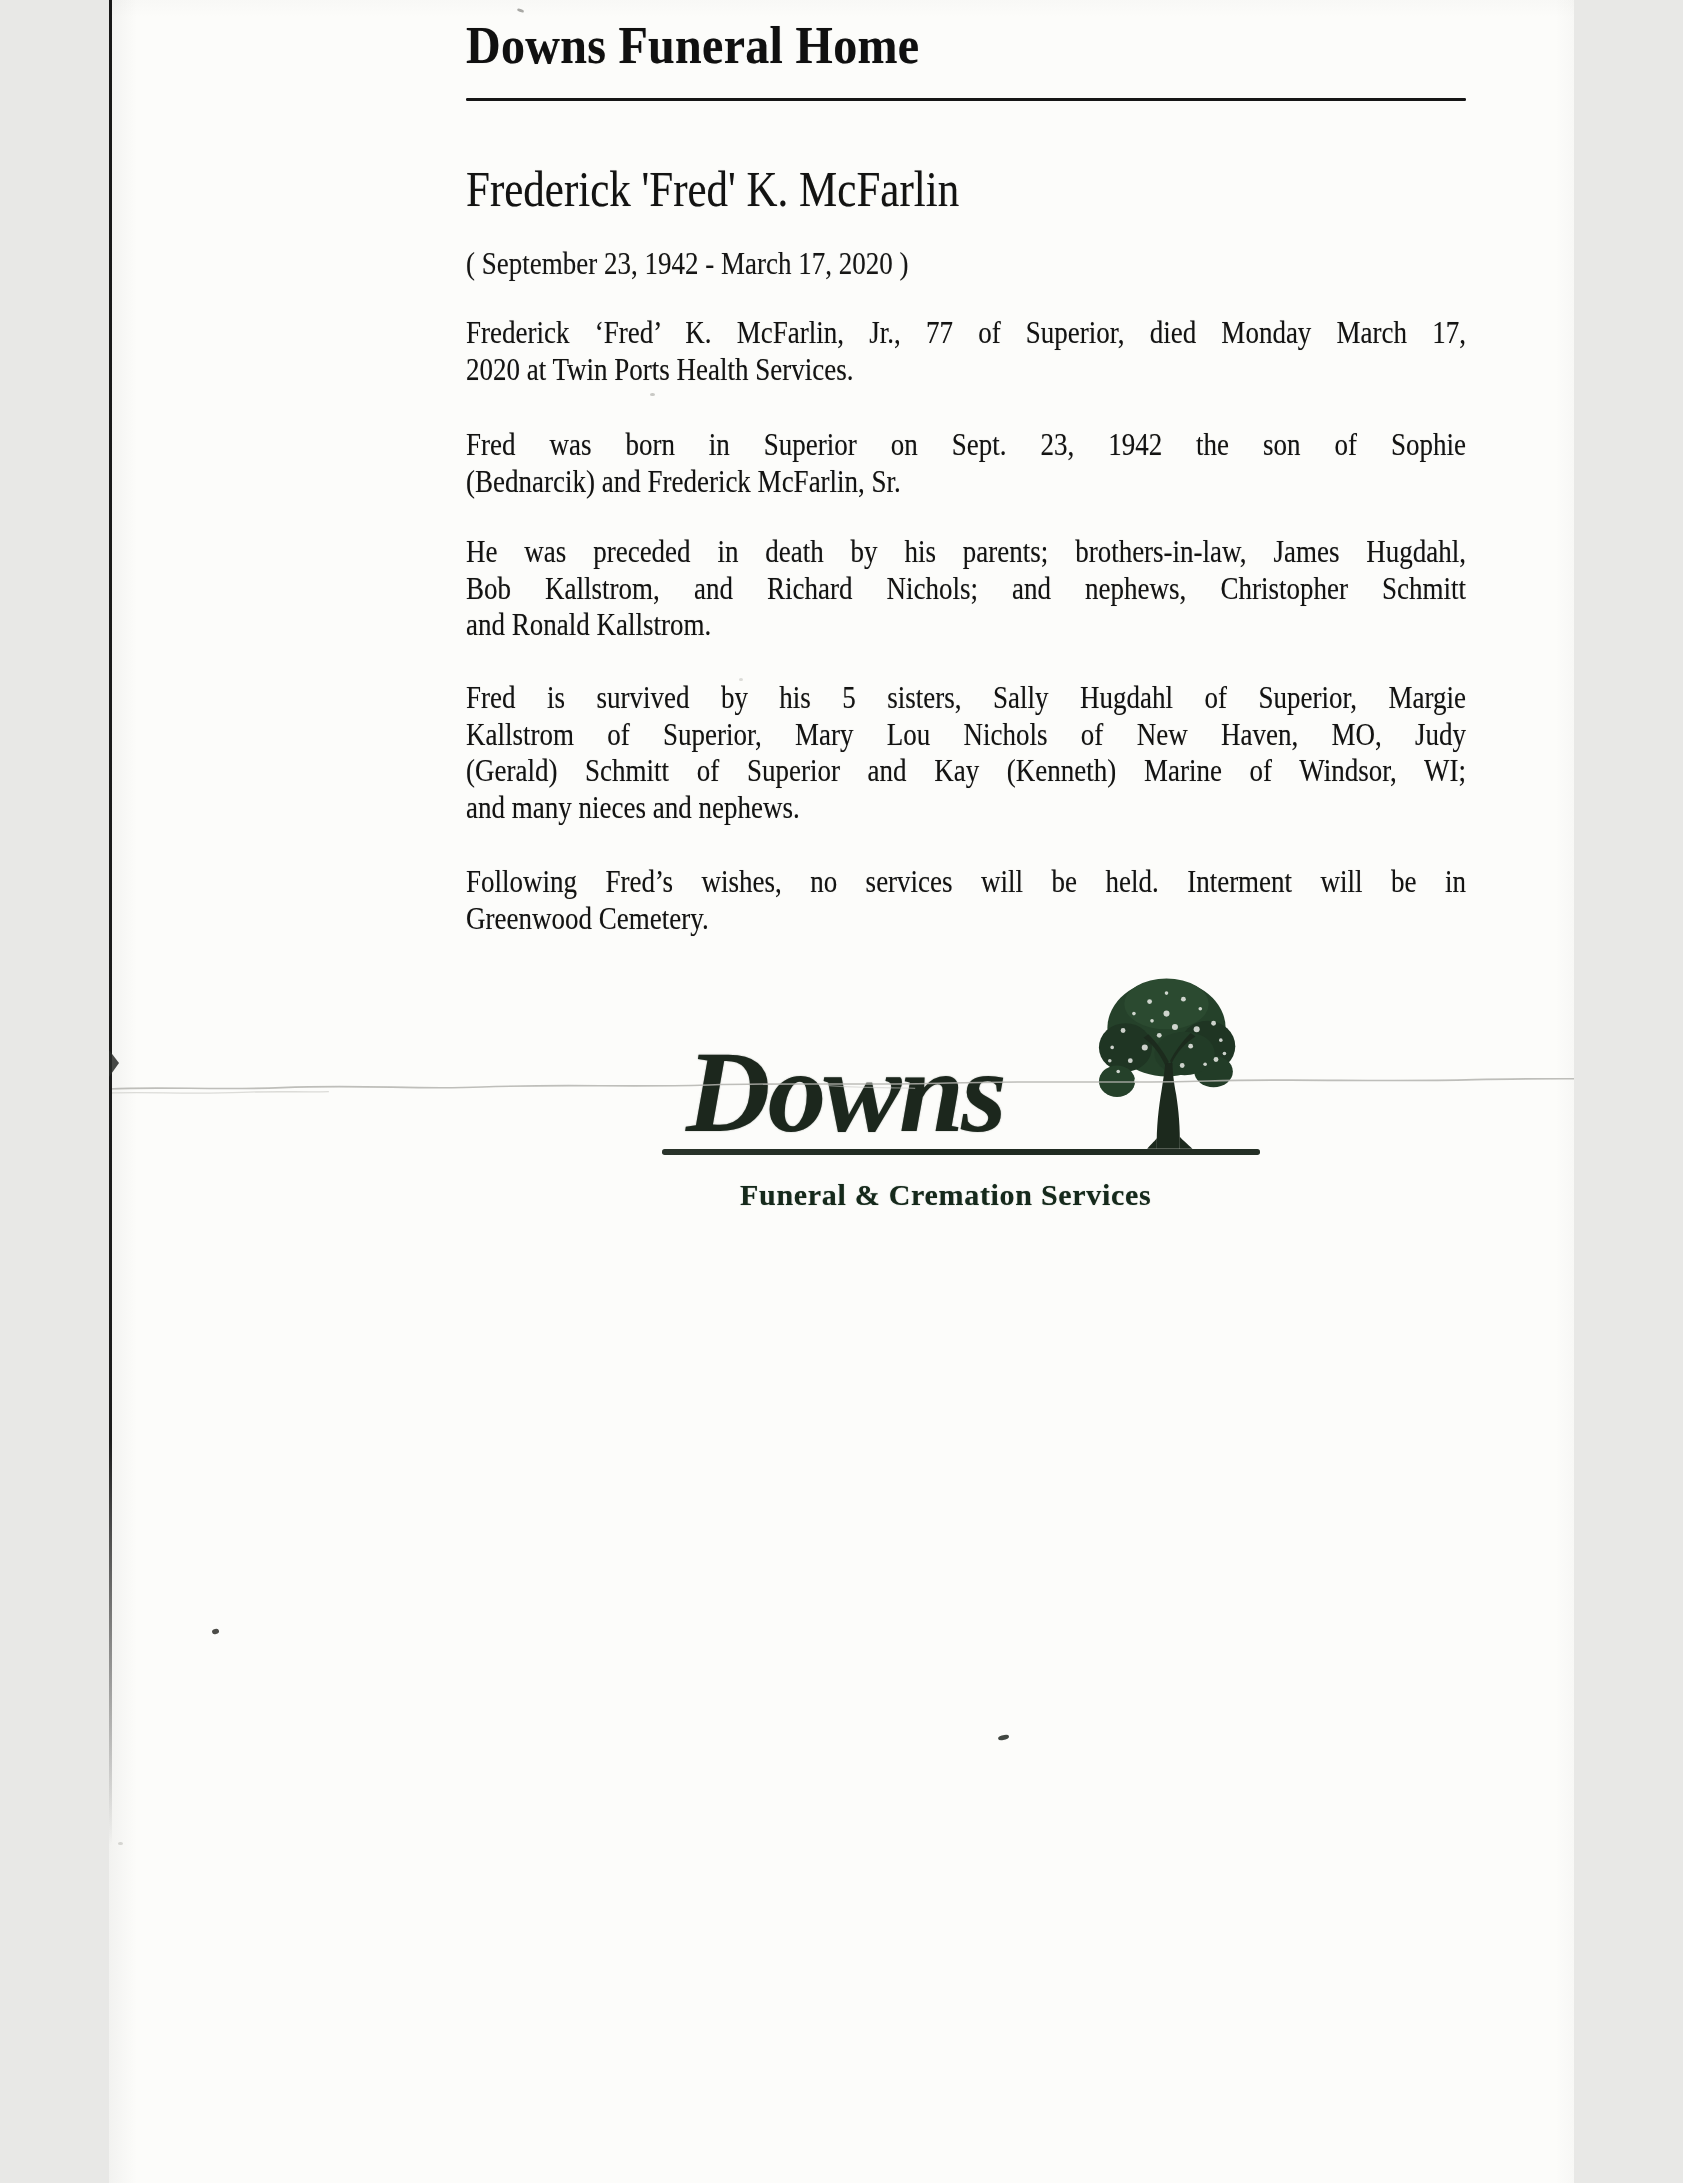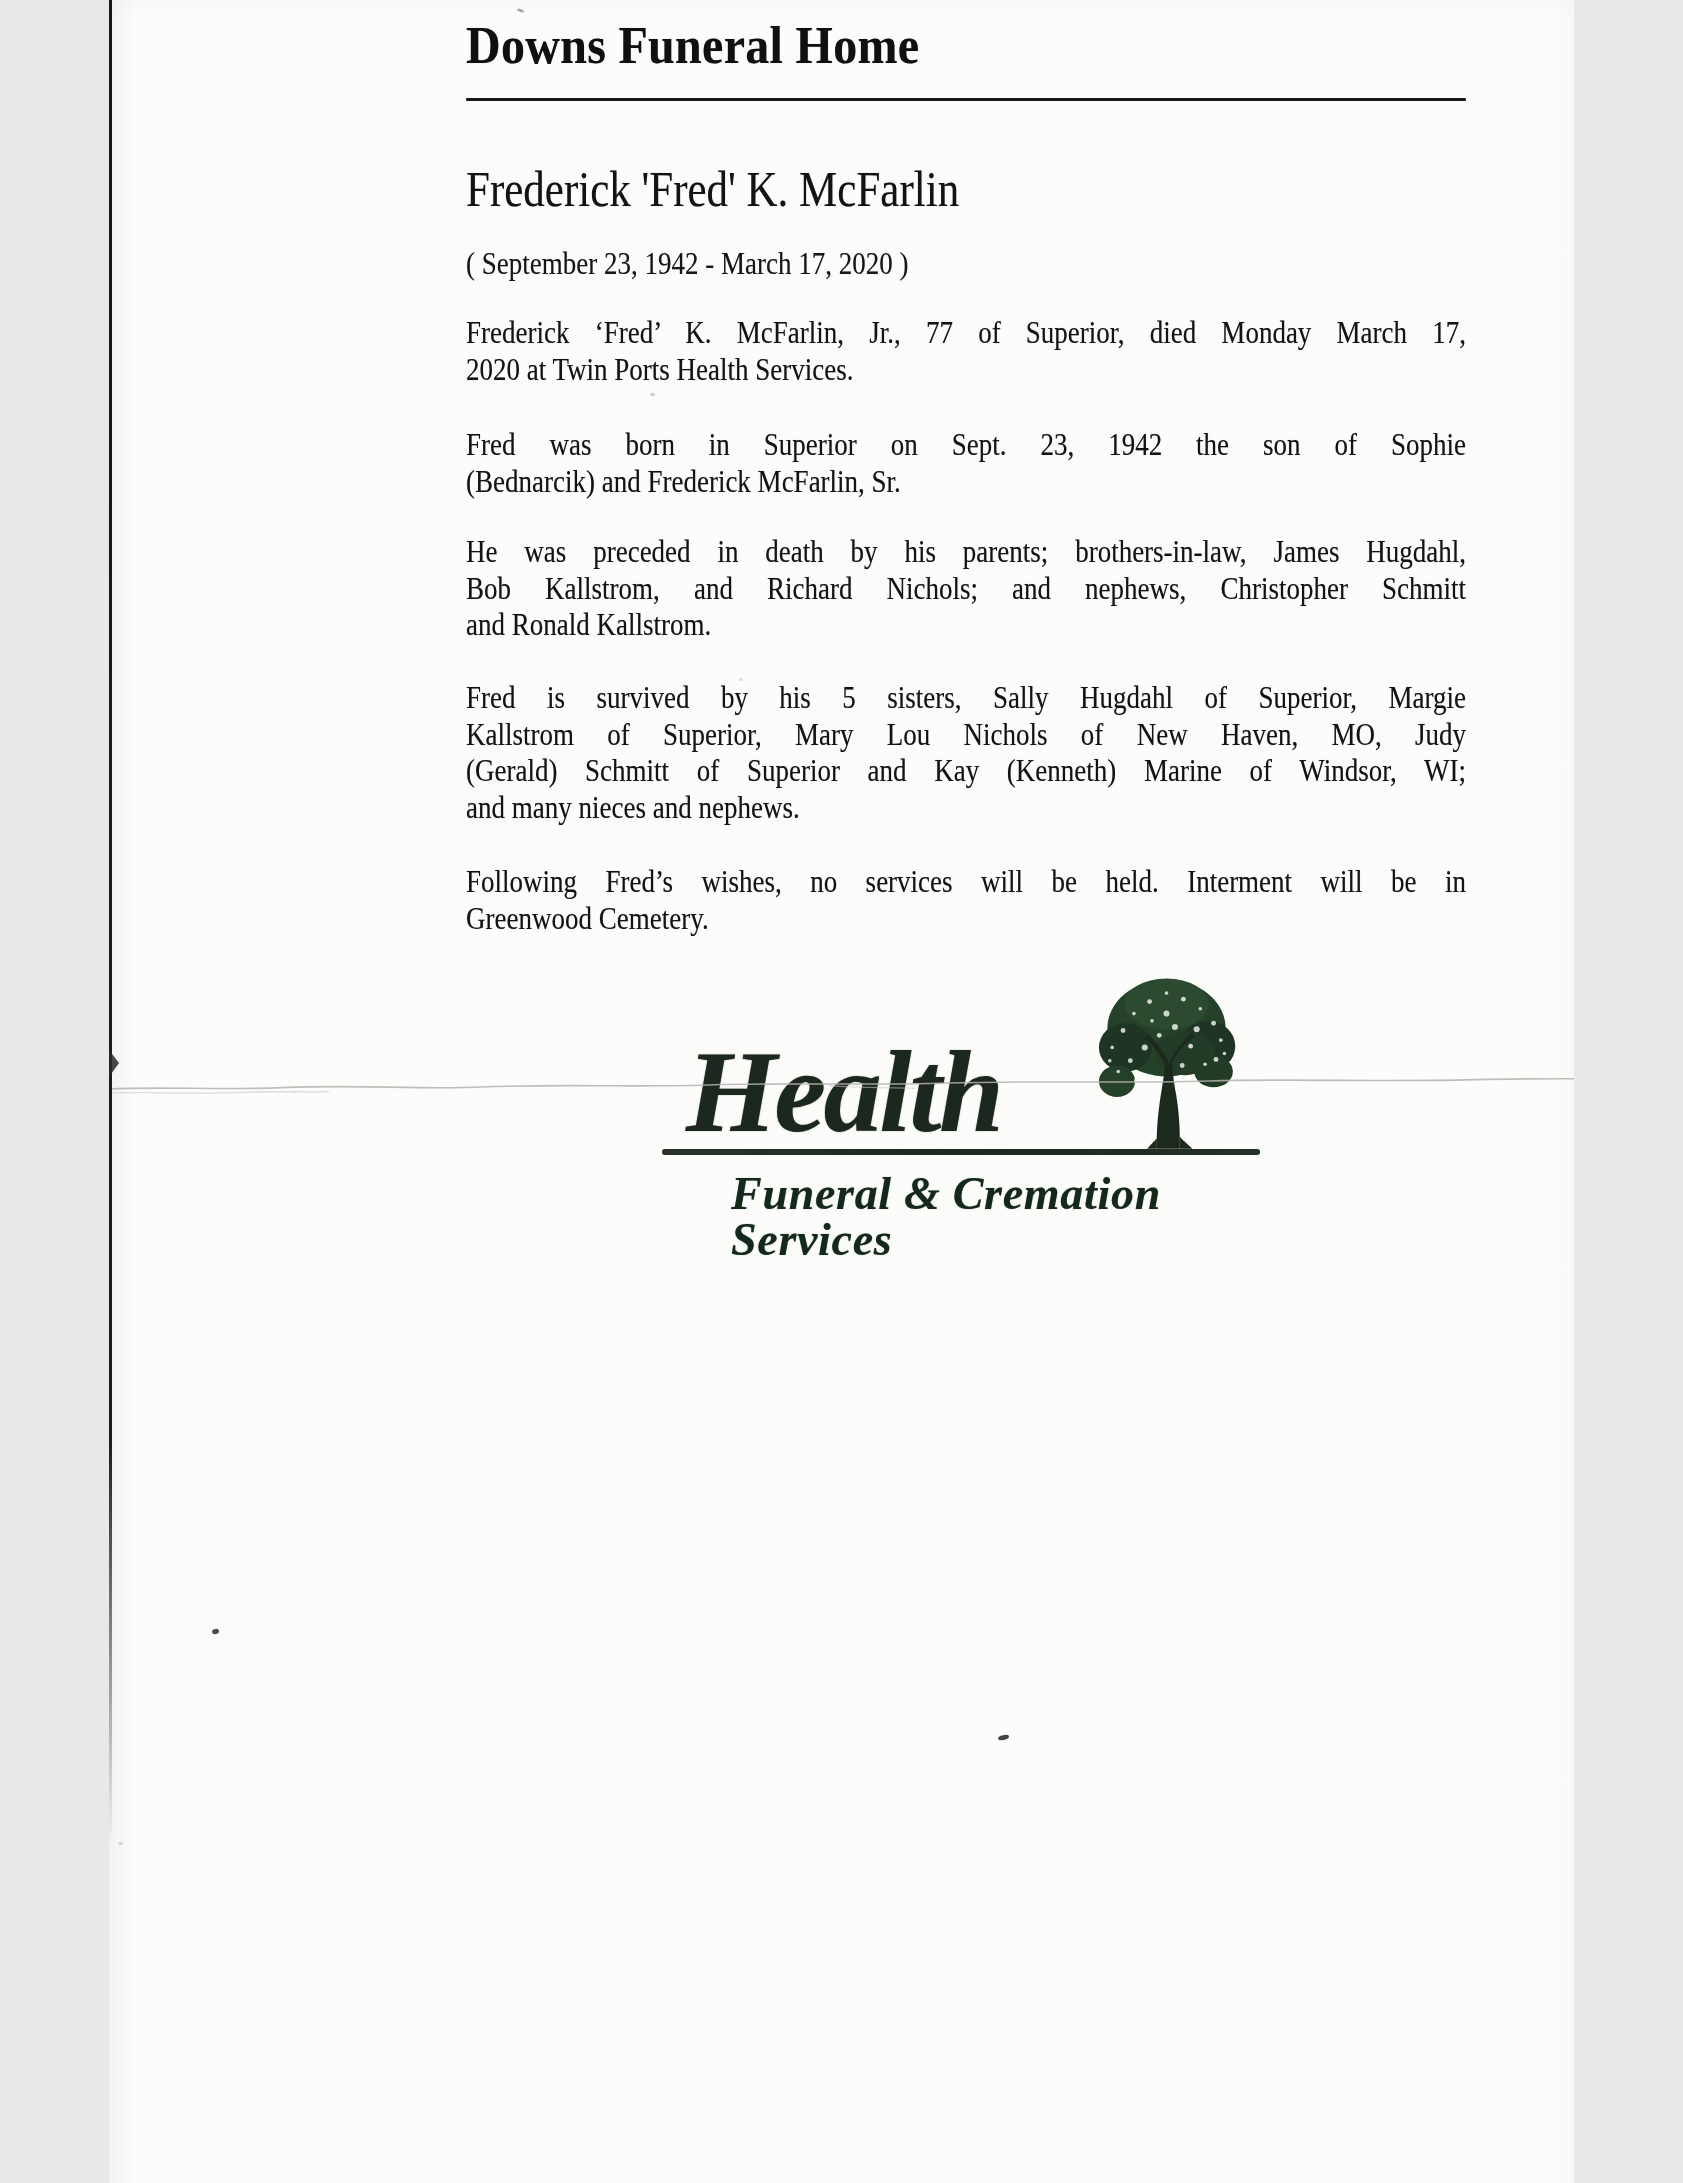--- a/index.html
+++ b/index.html
@@ -68,22 +68,22 @@
     font-size: 117px; line-height: 1; font-style: italic; font-weight: bold;
     letter-spacing: -2.7px; color: #1c271d;
     text-shadow: 0 0 1.3px rgba(25,35,26,0.5);
   }
   .logo-underline {
     position: absolute; left: 14.7px; top: 181px; width: 598px; height: 6px;
     background: linear-gradient(90deg, #2a342b, #1e2920 45%, #242f25);
     border-radius: 2.7px;
   }
   .logo-tagline {
-    position: absolute; left: 80px; top: 199px; margin: 4px;
-    font-size: 46px; line-height: 1; font-style: italic; font-weight: bold;
+    position: absolute; left: 80px; top: 199px; margin: 13px;
+    font-size: 30px; line-height: 1; font-weight: bold;
     letter-spacing: 0.7px; color: #15291b;
     text-shadow: 0 0 1px rgba(20,40,25,0.5);
   }
   .tree { position: absolute; left: 447px; top: 6.7px; width: 145px; height: 175px; }
 
   
   .crease-svg { position: absolute; left: 0; top: 1065px; pointer-events: none; }
   .edge-line {
     position: absolute; left: 0; top: 0; width: 3.3px; height: 1846px;
     background: linear-gradient(180deg, #181818 0%, #1c1c1c 78%, rgba(25,25,25,0) 100%);
@@ -131,21 +131,21 @@
     <div class="jline">Kallstrom of Superior, Mary Lou Nichols of New Haven, MO, Judy</div>
     <div class="jline">(Gerald) Schmitt of Superior and Kay (Kenneth) Marine of Windsor, WI;</div>
     <div class="lline">and many nieces and nephews.</div>
   </div>
   <div class="para p5">
     <div class="jline">Following Fred’s wishes, no services will be held. Interment will be in</div>
     <div class="lline">Greenwood Cemetery.</div>
   </div>
 
   <div class="logo">
-    <div class="logo-wordmark">Health</div>
+    <div class="logo-wordmark">Downs</div>
 
     <svg class="tree" viewBox="0 0 240 290" xmlns="http://www.w3.org/2000/svg">
 
       <ellipse cx="120" cy="88" rx="98" ry="80" fill="#25412a"></ellipse>
       <ellipse cx="52" cy="120" rx="44" ry="40" fill="#1f3523"></ellipse>
       <ellipse cx="188" cy="118" rx="46" ry="42" fill="#1f3523"></ellipse>
       <ellipse cx="120" cy="48" rx="70" ry="42" fill="#2b4a30"></ellipse>
       <ellipse cx="38" cy="176" rx="30" ry="26" fill="#25412a"></ellipse>
       <ellipse cx="198" cy="160" rx="32" ry="26" fill="#223c27"></ellipse>
       <ellipse cx="150" cy="130" rx="50" ry="36" fill="#223c27"></ellipse>

